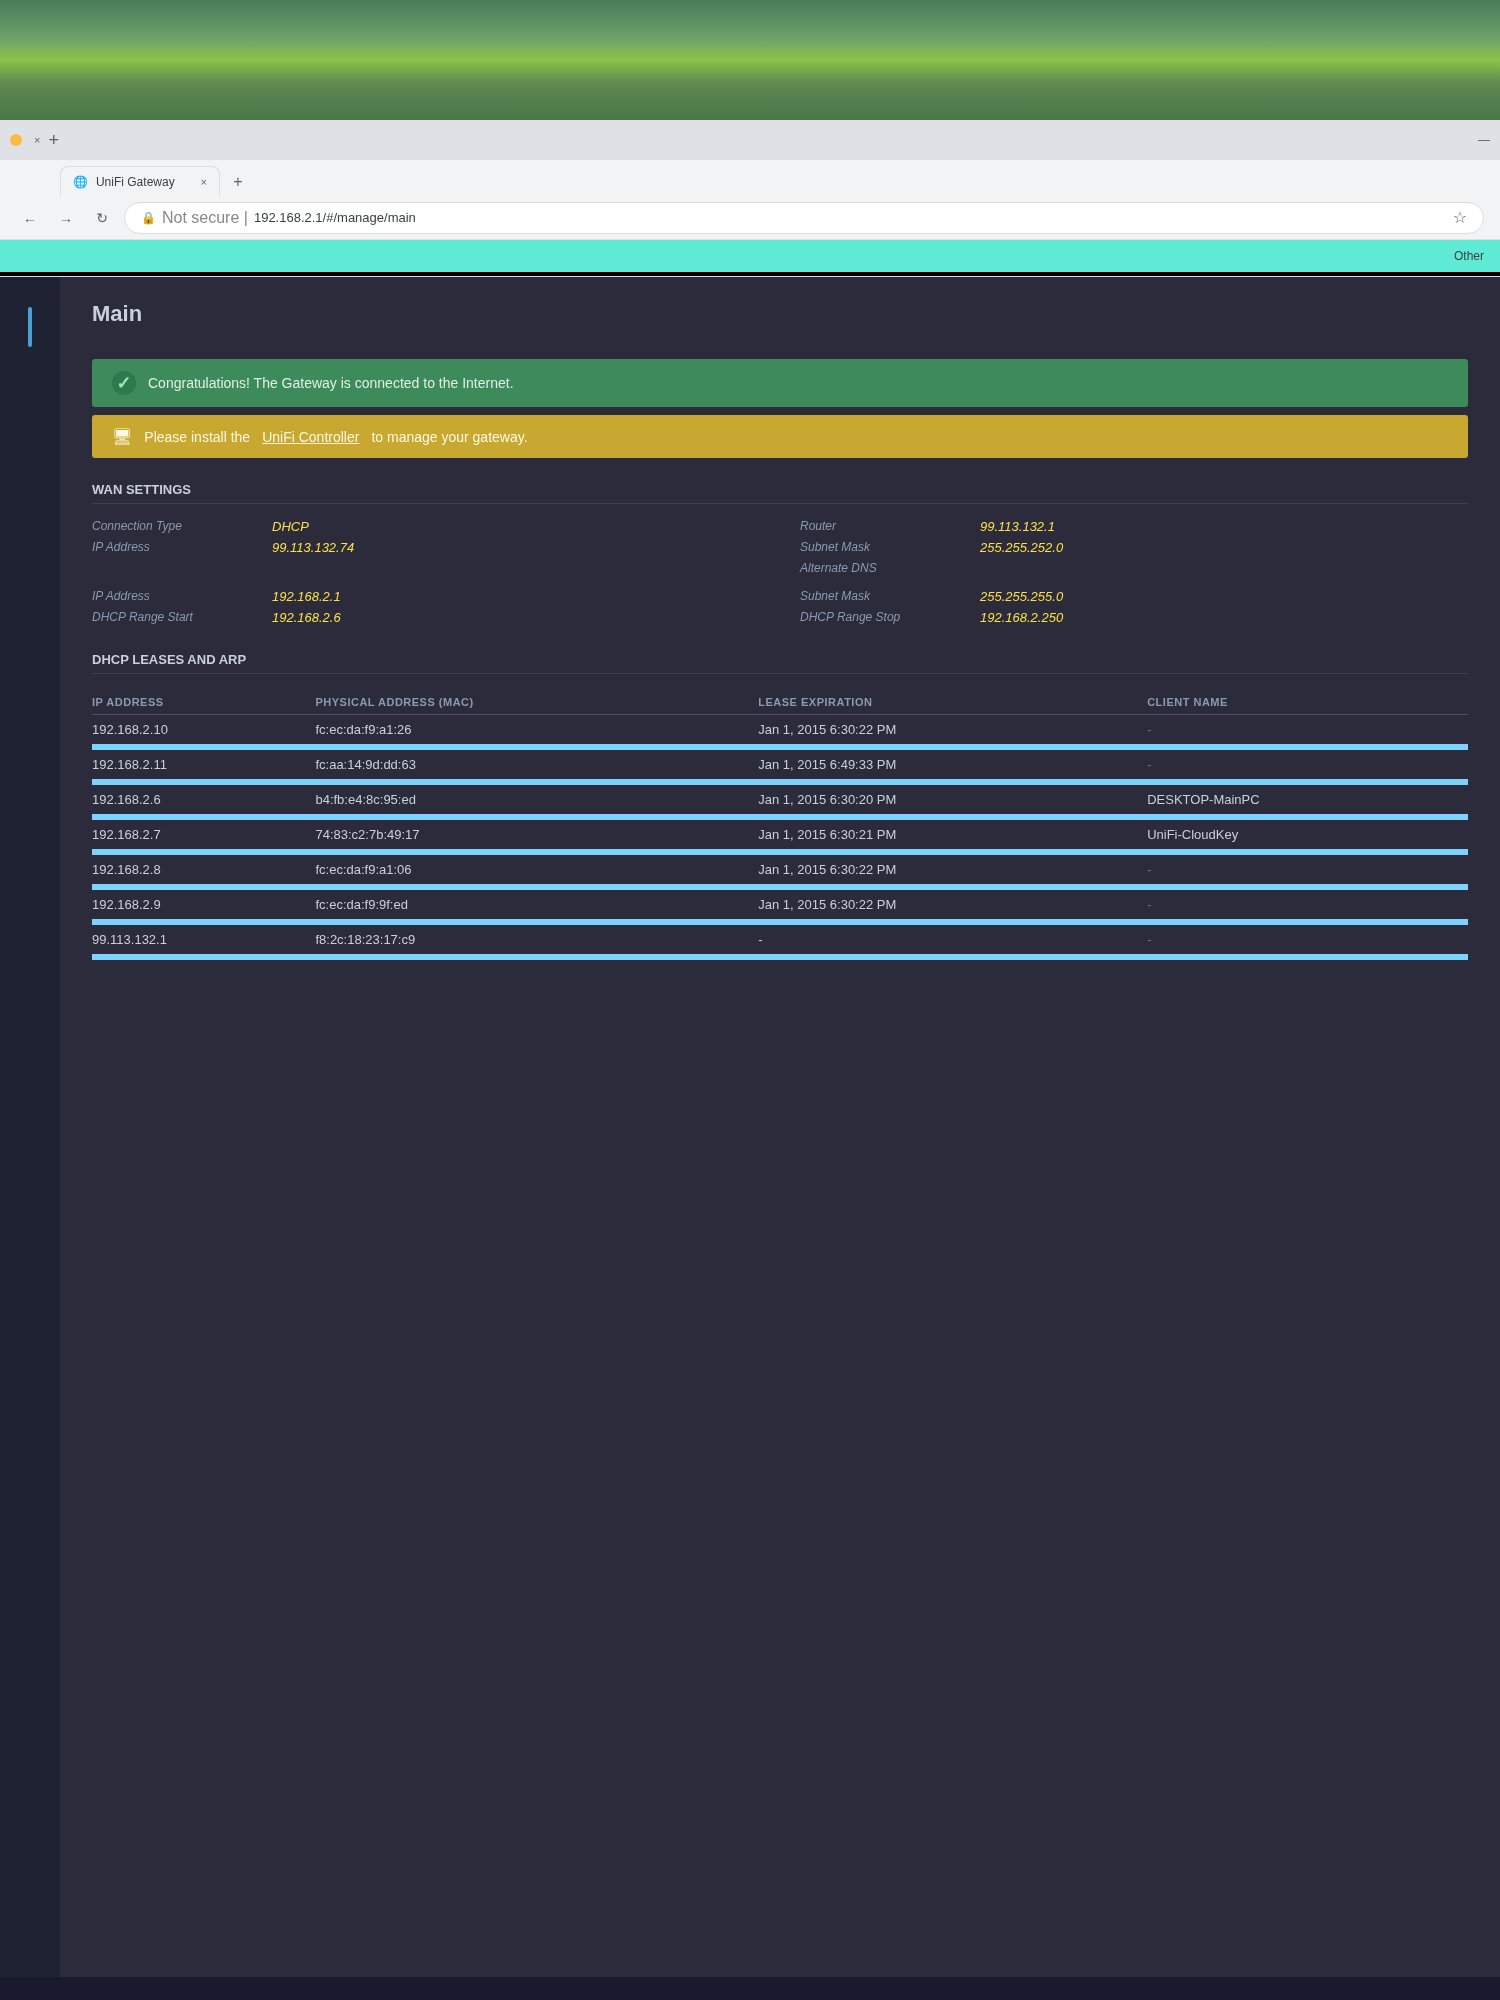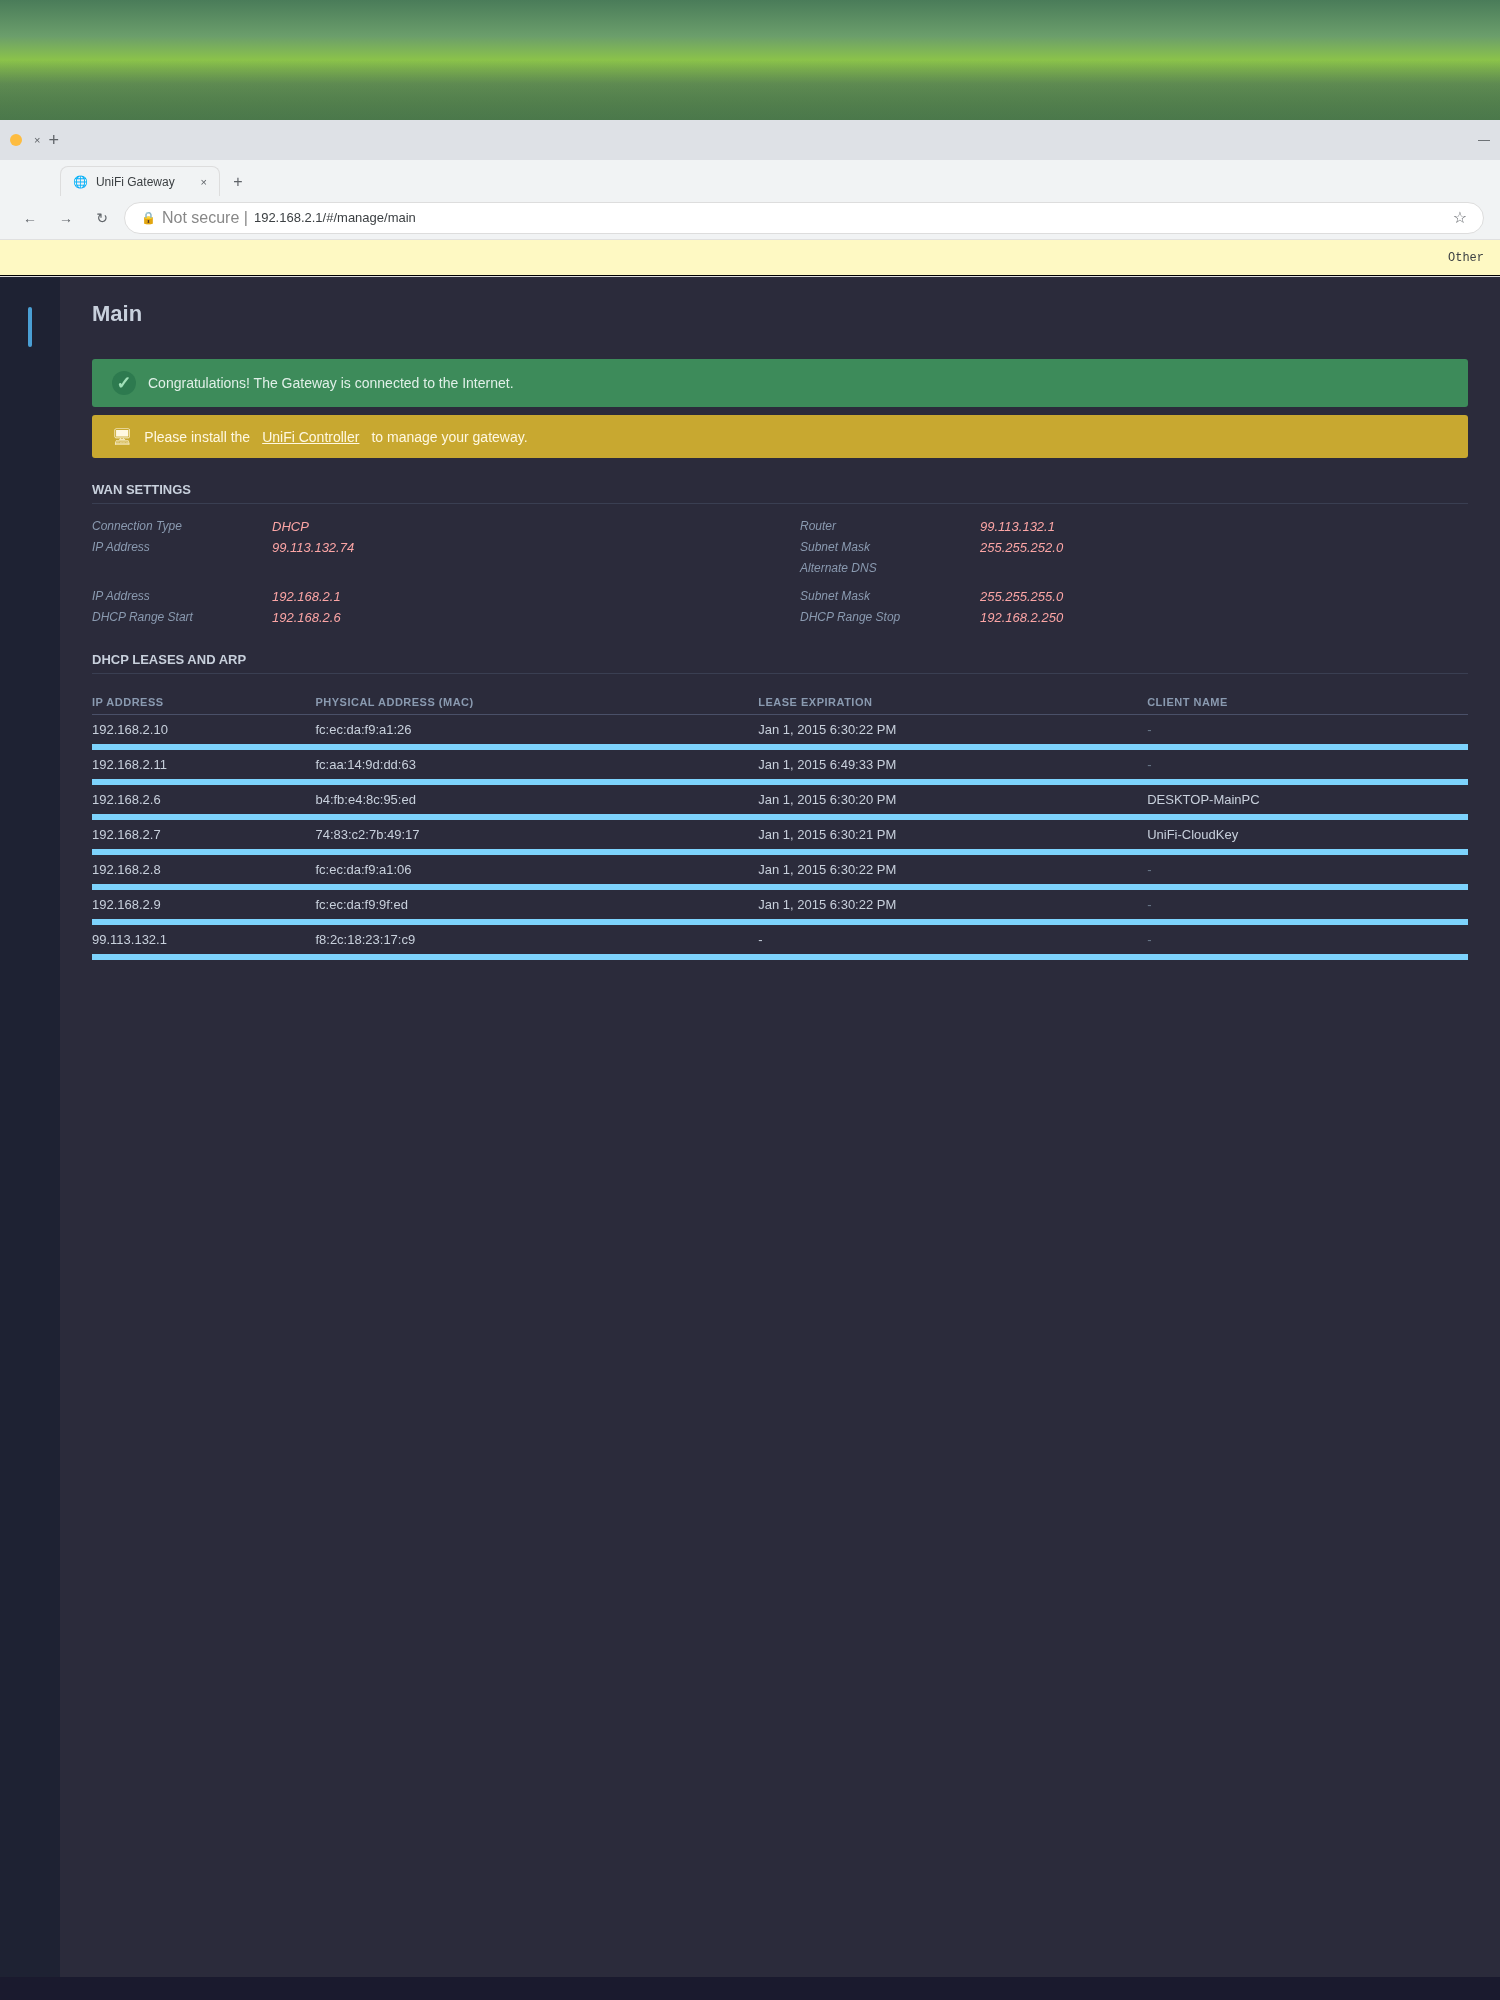--- a/index.html
+++ b/index.html
@@ -117,26 +117,25 @@
       font-size: 12px;
     }
     .star-icon {
       margin-left: auto;
       margin-right: 0;
       color: #5f6368;
       font-size: 16px;
     }
     .bookmarks-bar {
       height: 36px;
-      background: #fef9c3;
+      background: #5eead4;
       display: flex;
       align-items: center;
       padding: 0 16px;
-      border-bottom: 1px solid #000000;
-      font-family: Liberation Mono, monospace;
+      border-bottom: 4px solid #000000;
     }
     .other-bookmarks {
       margin-left: auto;
       font-size: 12px;
       color: #3c4043;
       cursor: pointer;
     }
 
     
     .page-content {
@@ -251,21 +250,21 @@
       gap: 20px;
       padding: 3px 0;
     }
     .setting-label {
       font-size: 12px;
       color: #8a9ab0;
       min-width: 160px;
     }
     .setting-value {
       font-size: 13px;
-      color: #fca5a5;
+      color: #fde047;
     }
   </style>
 </head>
 <body>
 
 <div class="wallpaper"></div>
 
 <div class="browser-chrome">
 
   <div class="browser-titlebar">

